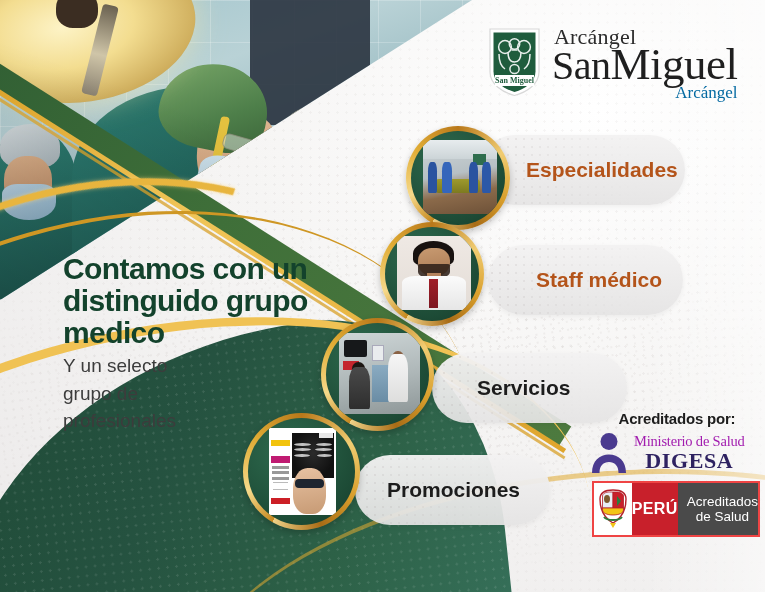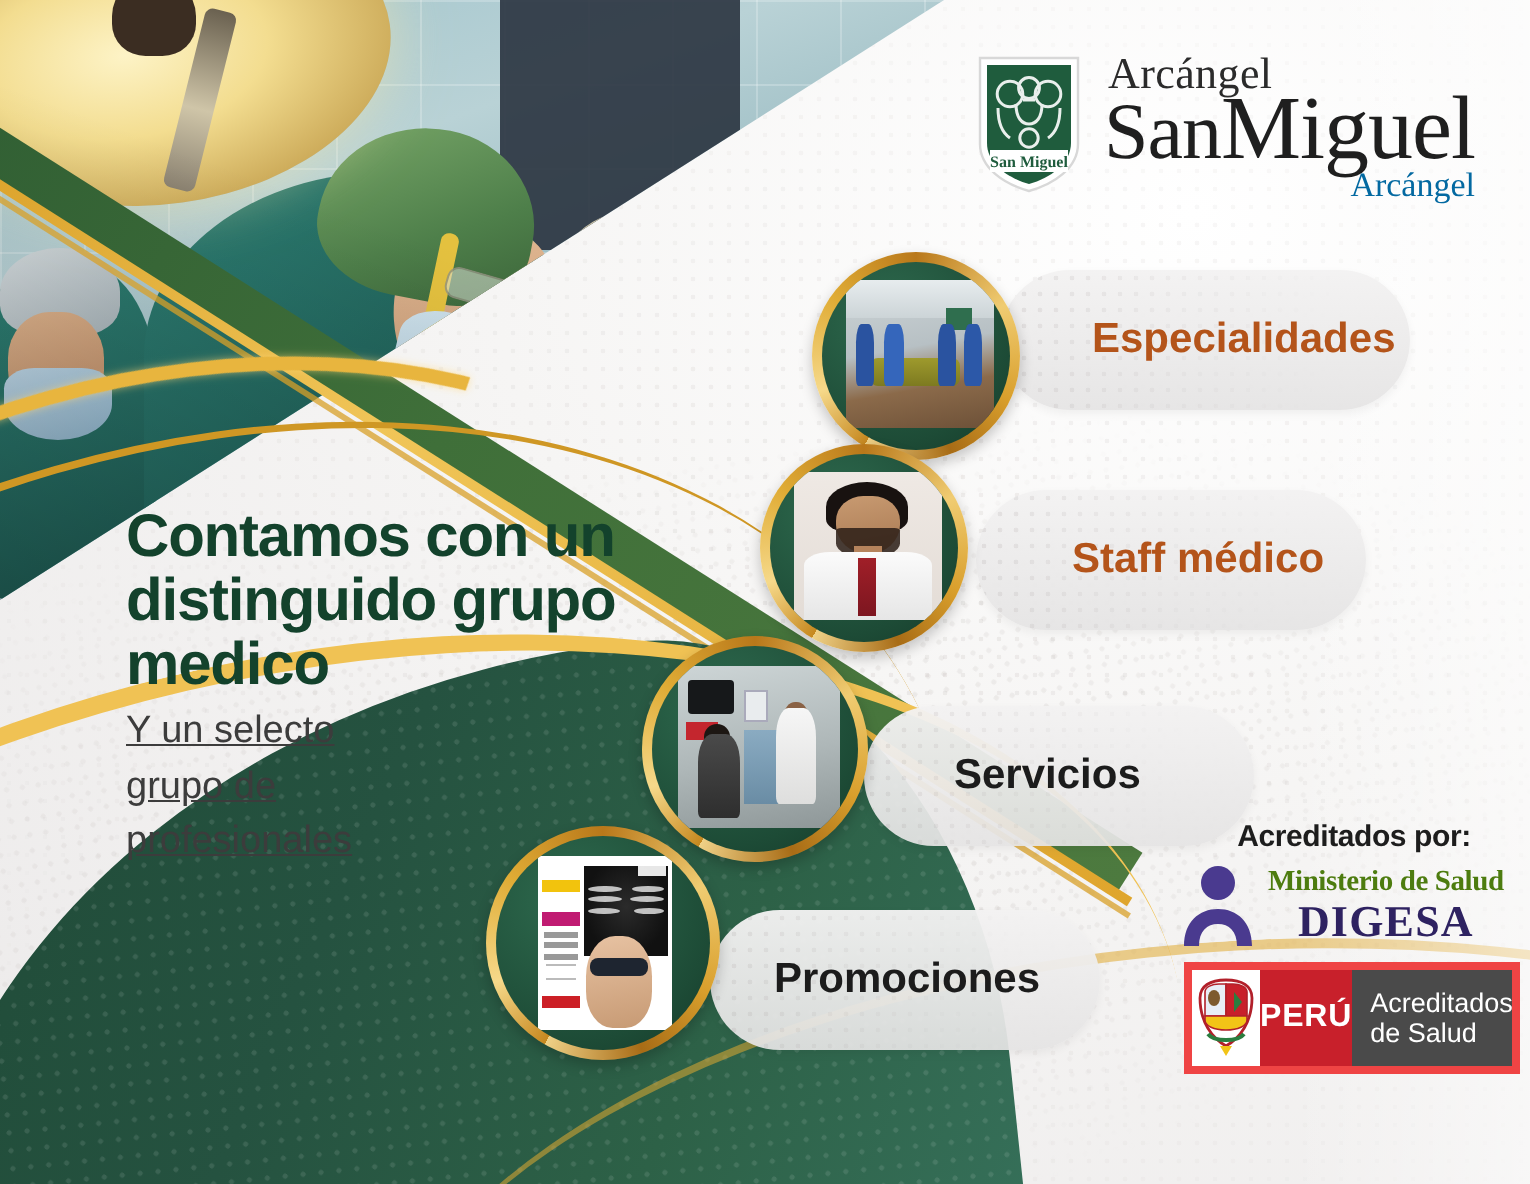--- a/index.html
+++ b/index.html
@@ -236,21 +236,21 @@
   }
 
   
   .headline{
     position:absolute; left:63px; top:253px; width:300px;
     font-size:30px; font-weight:bold; line-height:1.06;
     color:#13422c; letter-spacing:-.6px;
   }
   .subline{
     position:absolute; left:63px; top:352px; width:220px;
-    font-size:19px; line-height:1.45; color:#3c3c3c; font-weight:400;text-decoration:underline;
+    font-size:19px; line-height:1.45; color:#3c3c3c; font-weight:400;
   }
 
   
   .menu-item{ position:absolute; }
   .pill{
     position:absolute; height:70px; border-radius:35px;
     background:linear-gradient(180deg, rgba(243,242,242,.96), rgba(229,228,228,.93));
     box-shadow: 0 2px 5px rgba(0,0,0,.05);
     display:flex; align-items:center;
     overflow:hidden;
@@ -351,32 +351,32 @@
   .accred-title{
     font-size:15px; font-weight:bold; color:#1d1d1d; letter-spacing:-.2px;
     text-align:center; margin-bottom:4px;
   }
   .digesa{
     display:flex; align-items:center; gap:4px; margin-left:-4px;
   }
   .digesa-icon{ width:42px; height:44px; flex:0 0 auto; }
   .digesa-txt{ line-height:1; }
   .digesa-l1{
-    font-family:"Liberation Serif", serif; font-weight:bold;
-    font-size:14.5px; color:#4d7c0f; letter-spacing:-.2px; white-space:nowrap;
+    font-family:"Liberation Serif", serif; font-weight:normal;
+    font-size:14.5px; color:#a21caf; letter-spacing:-.2px; white-space:nowrap;
   }
   .digesa-l2{
     font-family:"Liberation Serif", serif; font-weight:bold;
     font-size:22px; color:#2e2261; letter-spacing:.6px; text-align:center;
     margin-top:1px;
   }
   .minsa{
     margin-top:6px; width:168px; height:56px;
-    border:4px solid #ef4444; background:#fff;
-    display:flex; align-items:stretch; overflow:hidden;
+    border:2px solid #ef4444; background:#fff;
+    display:flex; align-items:stretch; overflow:hidden;text-align:center;
   }
   .minsa-shield{ width:46px; display:flex; align-items:center; justify-content:center; background:#fff; }
   .minsa-peru{
     width:48px; background:#c8202b; color:#fff;
     display:flex; align-items:center; justify-content:center;
     font-size:16px; font-weight:bold; letter-spacing:.4px;
   }
   .minsa-min{
     flex:1; background:#4a4a4a; color:#fff;
     display:flex; flex-direction:column; justify-content:center;
@@ -465,21 +465,21 @@
     <div>distinguido grupo</div>
     <div>medico</div>
   </div>
   <div class="subline">
     <div>Y un selecto</div>
     <div>grupo de</div>
     <div>profesionales</div>
   </div>
 
   <div class="menu-item">
-    <div class="pill" style="left:500px; top:135px; width:205px;">
+    <div class="pill" style="left:480px; top:135px; width:205px;">
       <div class="pill-dots"></div>
       <span class="pill-label" style="margin-left:46px; color:#b4541a;">Especialidades</span>
     </div>
     <div class="circle" style="left:406px; top:126px; width:104px; height:104px;">
       <div class="circle-inner">
         <div class="thumb t1">
           <div class="ceil"></div>
           <div class="eq"></div>
           <div class="bed"></div>
           <div class="p p1"></div>

